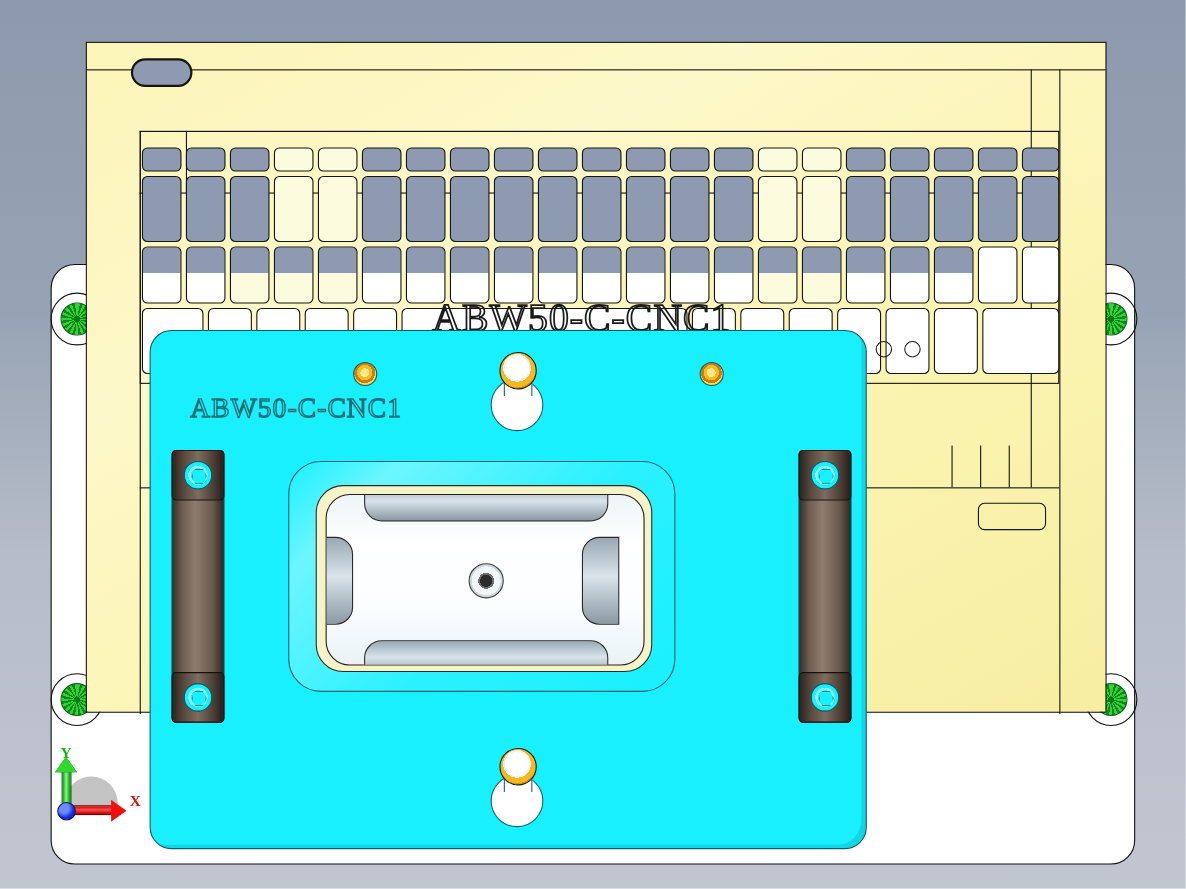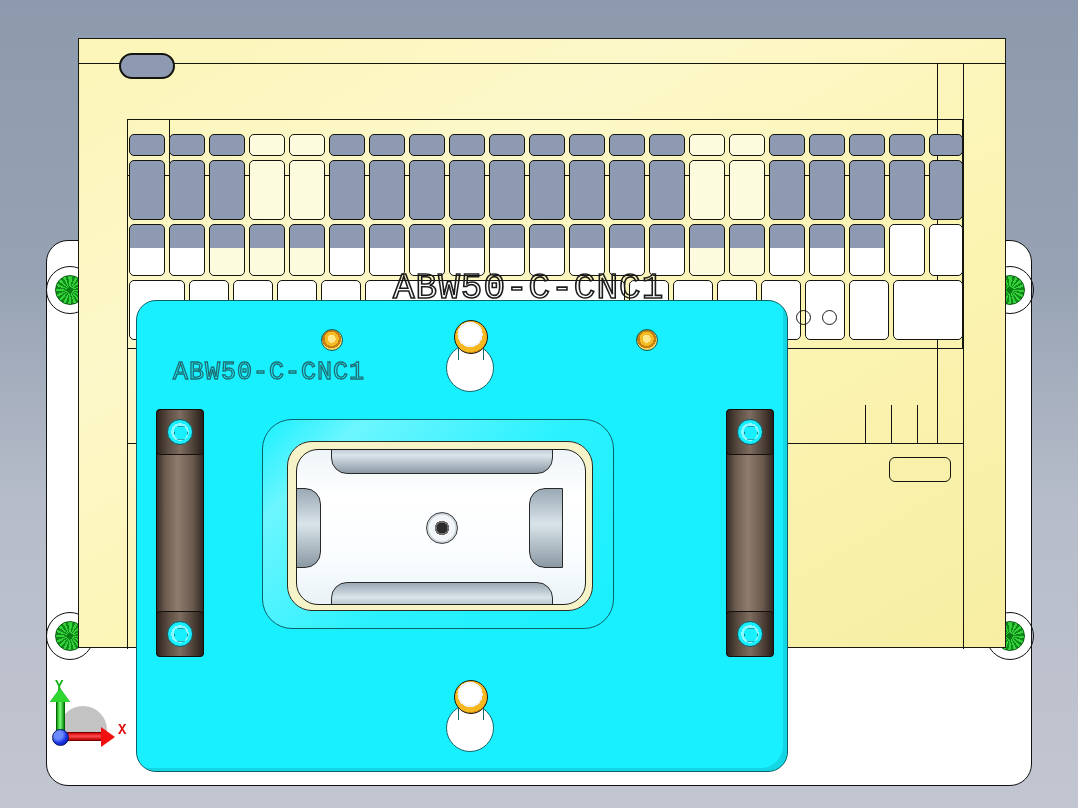--- a/index.html
+++ b/index.html
@@ -1,18 +1,18 @@
 <!DOCTYPE html>
 <html><head>
 <meta charset="utf-8">
 <style>
   html,body{margin:0;padding:0;background:#fff;}
   #stage{
     position:relative;width:1078px;height:808px;overflow:hidden;
-    font-family:Liberation Mono, monospace;
+    font-family:Liberation Serif, serif;
     background:linear-gradient(180deg,#8d9aad 0%, #97a3b4 35%, #b6bcc9 62%, #c2c6d1 100%);
   }
   .abs{position:absolute;}
 
   
   #basePlate{
     left:46px;top:240px;width:986px;height:546px;
     background:#ffffff;border:1.5px solid #111;
     border-radius:22px;
     box-sizing:border-box;

